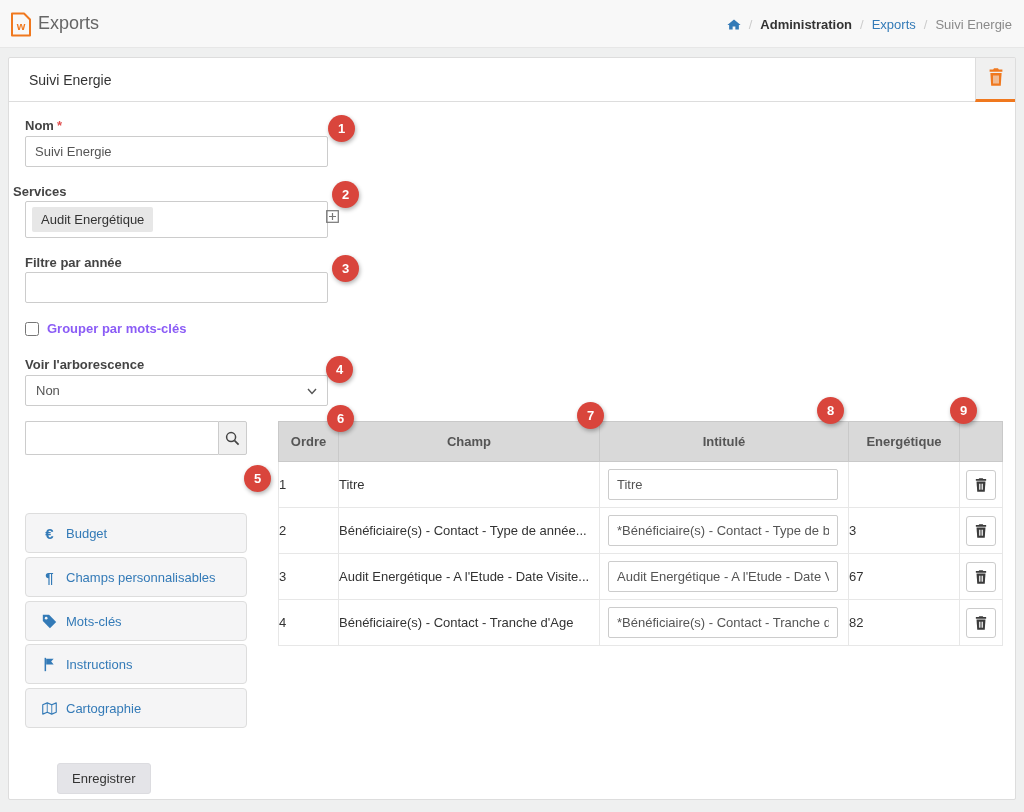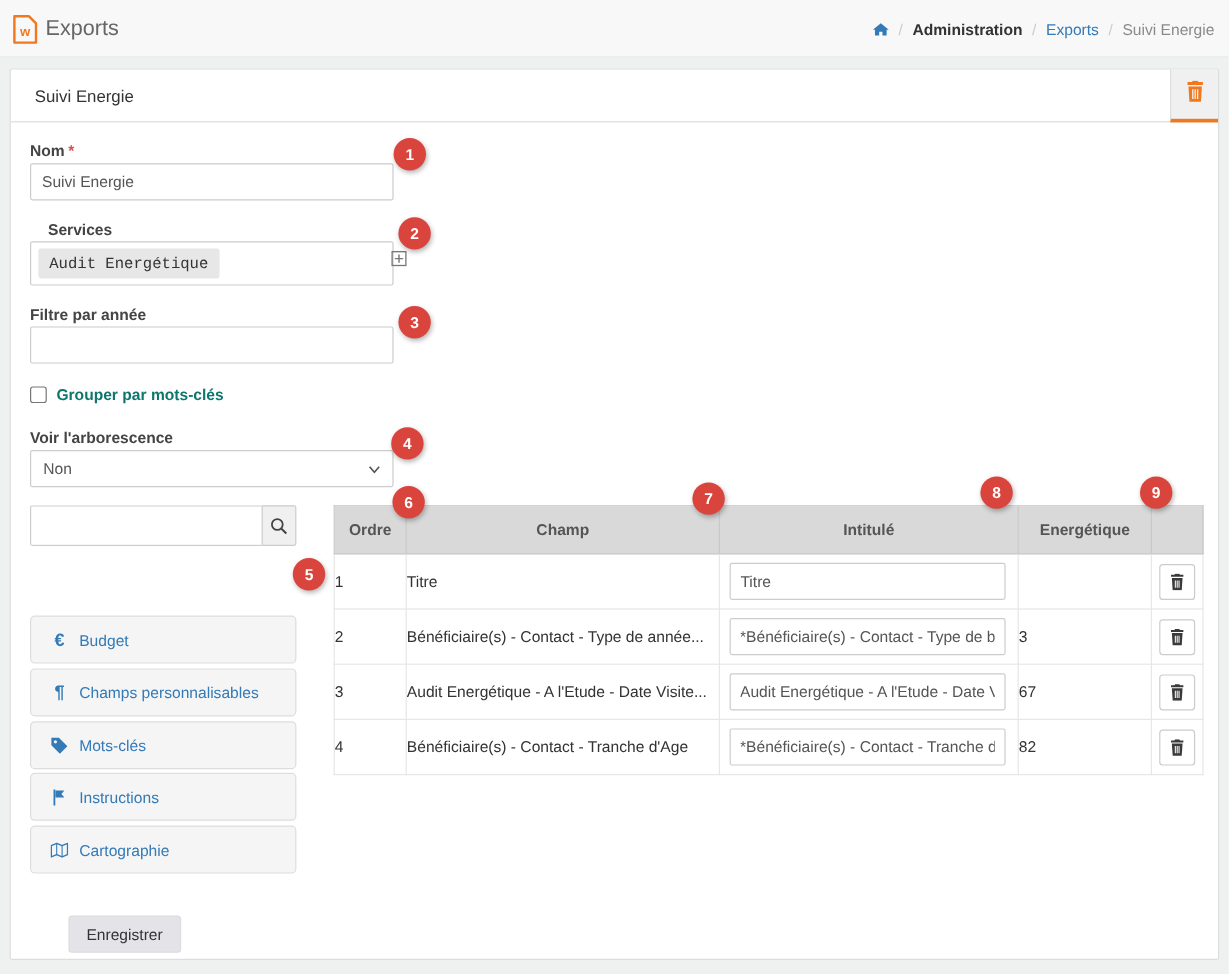--- a/index.html
+++ b/index.html
@@ -23,25 +23,25 @@
   .panel-header { position:relative; height:44px; border-bottom:1px solid #ddd; }
   .panel-title { position:absolute; left:20px; top:0; line-height:44px; font-size:14px; color:#333; }
   .panel-delete-tab { position:absolute; right:0; top:0; width:40px; height:44px; background:#f0f0f0; border-left:1px solid #ddd; border-bottom:3px solid #f0781e; display:flex; align-items:center; justify-content:center; cursor:pointer; }
   .panel-delete-tab svg { width:16px; height:18px; }
 
   
   .f-label { position:absolute; font-size:13px; font-weight:bold; color:#444; }
   .req { color:#e04f4f; margin-left:3px; }
   .t-input { position:absolute; border:1px solid #ccc; border-radius:2px; font-size:13px; color:#555; padding:0 9px; font-family:"Liberation Sans", sans-serif; background:#fff; outline:none; }
   .services-box { position:absolute; left:16px; top:143px; width:303px; height:37px; border:1px solid #ccc; border-radius:2px; background:#fff; display:flex; align-items:center; padding:0 6px; }
-  .chip { background:#e7e7e7; color:#333; font-size:13px; padding:5px 9px; border-radius:2px;font-family:Liberation Mono, monospace; }
+  .chip { background:#e7e7e7; color:#333; font-size:13px; padding:5px 9px; border-radius:2px; }
   .plus-square { position:absolute; left:317px; top:151px; width:13px; height:13px; cursor:pointer; }
   .checkbox-row { position:absolute; left:16px; top:263px; display:flex; align-items:center; gap:8px; }
   .checkbox-row input { width:14px; height:14px; }
-  .checkbox-row span { font-size:13px; font-weight:bold; color:#0f766e; }
+  .checkbox-row span { font-size:13px; font-weight:bold; color:#8b5cf6; }
   .fake-select { position:absolute; left:16px; top:317px; width:303px; height:31px; border:1px solid #ccc; border-radius:2px; background:#fff; font-size:13px; color:#555; display:flex; align-items:center; padding:0 10px; cursor:pointer; }
   .fake-select svg { position:absolute; right:10px; top:12px; width:10px; height:7px; }
 
   
   .search-group { position:absolute; left:16px; top:363px; width:222px; height:34px; display:flex; }
   .search-group input { flex:1; border:1px solid #ccc; border-right:none; border-radius:2px 0 0 2px; padding:0 8px; font-size:13px; outline:none; font-family:"Liberation Sans", sans-serif; }
   .search-btn { width:38px; background:#f0f0f0; border:1px solid #ccc; border-radius:0 2px 2px 0; display:flex; align-items:center; justify-content:center; cursor:pointer; }
   .search-btn svg { width:15px; height:15px; }
   .side-btn { position:absolute; left:16px; width:222px; height:40px; background:#f5f5f6; border:1px solid #ddd; border-radius:4px; color:#337ab7; font-size:13px; display:flex; align-items:center; padding-left:16px; gap:9px; cursor:pointer; }
   .side-btn svg { width:15px; height:15px; flex:none; }
@@ -103,21 +103,21 @@
           </svg>
         </span>
       </div>
     </div>
 
     <div class="f-label" style="left:16px; top:60px;">
       <span>Nom</span><span class="req">*</span>
     </div>
     <input class="t-input" style="left: 16px; top: 78px; width: 303px; height: 31px;" value="Suivi Energie">
 
-    <div class="f-label" style="left:31px; top:126px;text-align:right;">Services</div>
+    <div class="f-label" style="left:4px; top:126px;text-align:right;">Services</div>
     <div class="services-box">
       <span class="chip">Audit Energétique</span>
     </div>
     <span class="plus-square">
       <svg viewBox="0 0 13 13">
         <rect x="0.7" y="0.7" width="11.6" height="11.6" fill="none" stroke="#777" stroke-width="1.2"></rect>
         <path stroke="#777" stroke-width="1.2" d="M6.5 3v7 M3 6.5h7"></path>
       </svg>
     </span>
 

